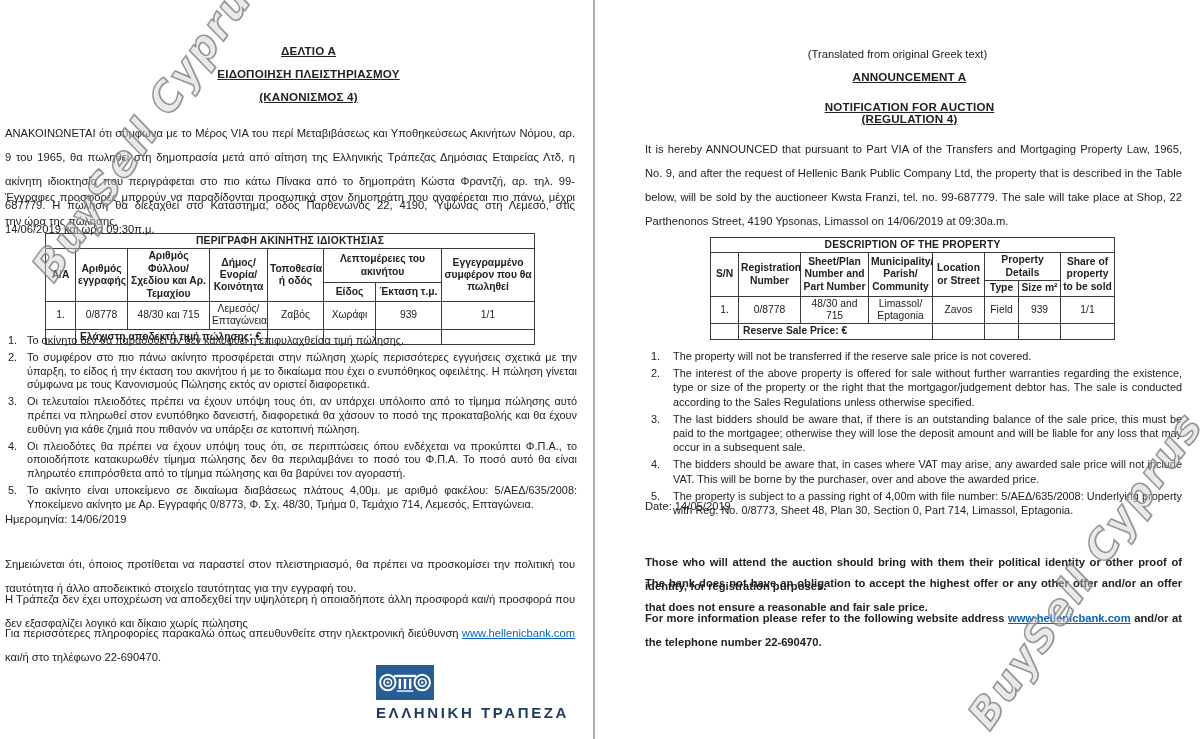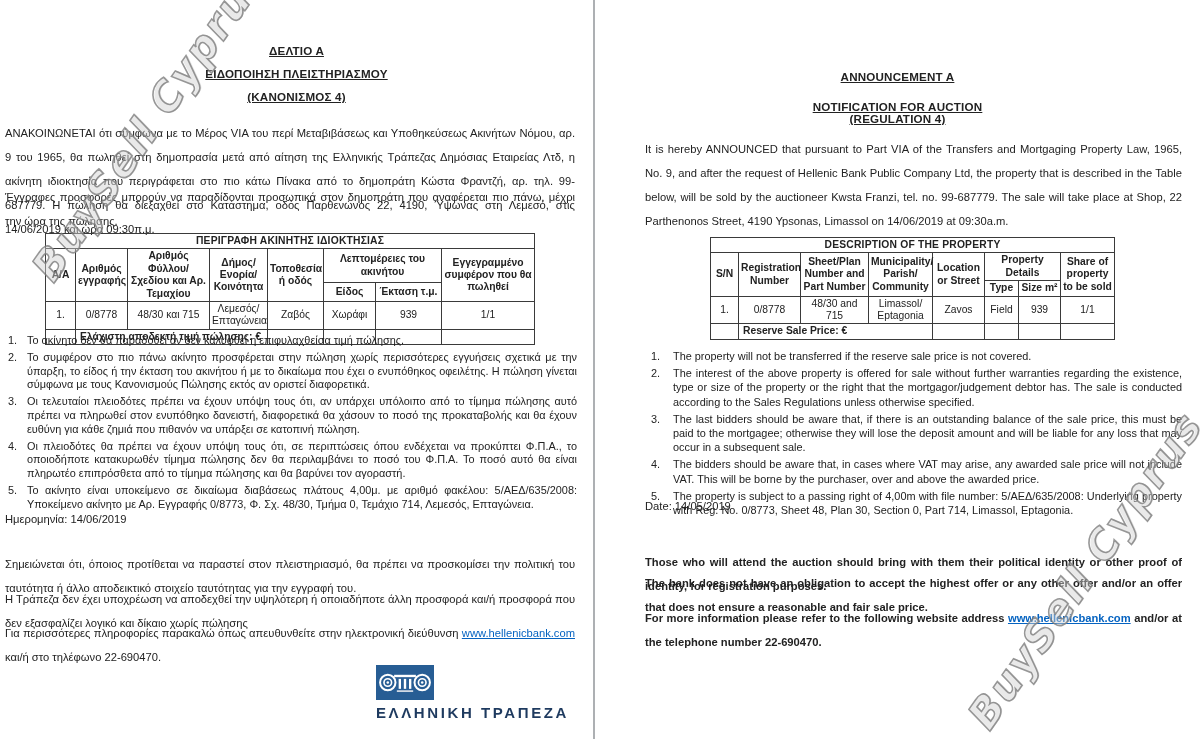--- a/index.html
+++ b/index.html
@@ -9,21 +9,21 @@
     font-family:"Liberation Sans","DejaVu Sans",sans-serif;
     color:#222;
   }
   .page{position:absolute;top:0;height:739px;background:#fff;}
   #left-page{left:0;width:593px;}
   #right-page{left:595px;width:605px;}
   .page-divider{position:absolute;left:593px;top:0;width:2px;height:739px;background:#adb0b3;}
 
   .abs{position:absolute;}
   .centered{width:100%;text-align:center;}
-  .doc-title{font-size:11.6px;font-weight:bold;text-decoration:underline;letter-spacing:.2px;}
+  .doc-title{font-size:11.6px;font-weight:bold;text-decoration:underline;letter-spacing:.2px;padding-left:12px;}
   .plain-note{font-size:11.2px;}
   .para{font-size:11.2px;line-height:24px;text-align:justify;}
   .bold{font-weight:bold;}
 
   
   .terms{font-size:10.9px;line-height:13.8px;}
   .term{position:relative;text-align:justify;margin-bottom:3px;}
   #left-page .term{padding-left:19px;}
   #right-page .term{padding-left:22px;line-height:14.2px;}
   .term .num{position:absolute;left:0;top:0;}
@@ -154,20 +154,21 @@
         <rect x="36.4" y="15" width="2.6" height="11" fill="#fff"></rect>
         <rect x="23" y="27.5" width="18" height="2" fill="#cfd8e3"></rect>
       </svg>
     </span>
     <div class="logo-text">ΕΛΛΗΝΙΚΗ ΤΡΑΠΕΖΑ</div>
   </div>
 </div>
 
 <div class="page" id="right-page">
 
+  <div class="abs centered plain-note" style="top:48px;">(Translated from original Greek text)</div>
   <div class="abs centered doc-title" style="top:70px;">ANNOUNCEMENT A</div>
   <div class="abs centered doc-title" style="top:91px;margin-top:9px;">NOTIFICATION FOR AUCTION</div>
   <div class="abs centered doc-title" style="top:112px;">(REGULATION 4)</div>
 
   <div class="abs para" style="top:137px;left:50px;width:537px;">It is hereby ANNOUNCED that pursuant to Part VIA of the Transfers and Mortgaging Property Law, 1965, No. 9, and after the request of Hellenic Bank Public Company Ltd, the property that is described in the Table below, will be sold by the auctioneer Kwsta Franzi, tel. no. 99-687779. The sale will take place at Shop, 22 Parthenonos Street, 4190 Ypsonas, Limassol on 14/06/2019 at 09:30a.m.</div>
 
   <table class="prop abs" style="top:237px;left:115px;width:404px;padding-left:20px;">
     <colgroup>
       <col style="width:28px">
         <col style="width:62px">

